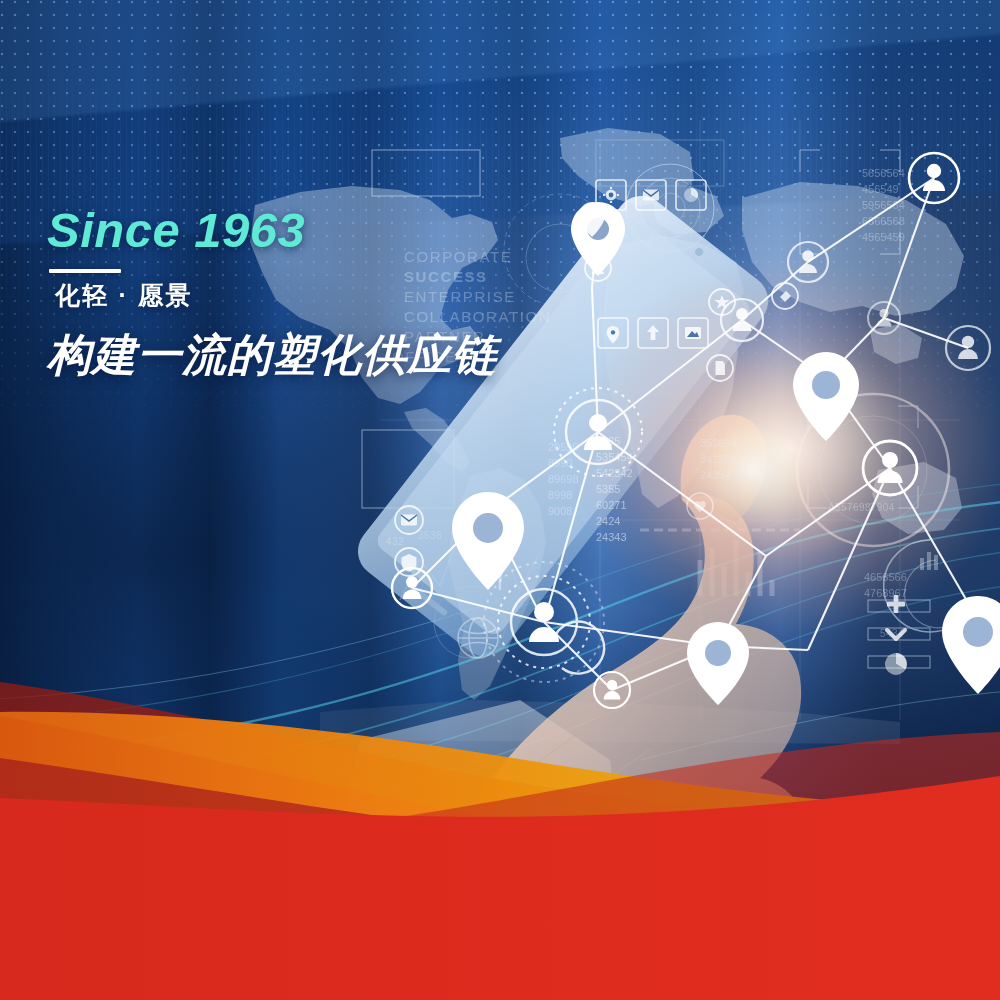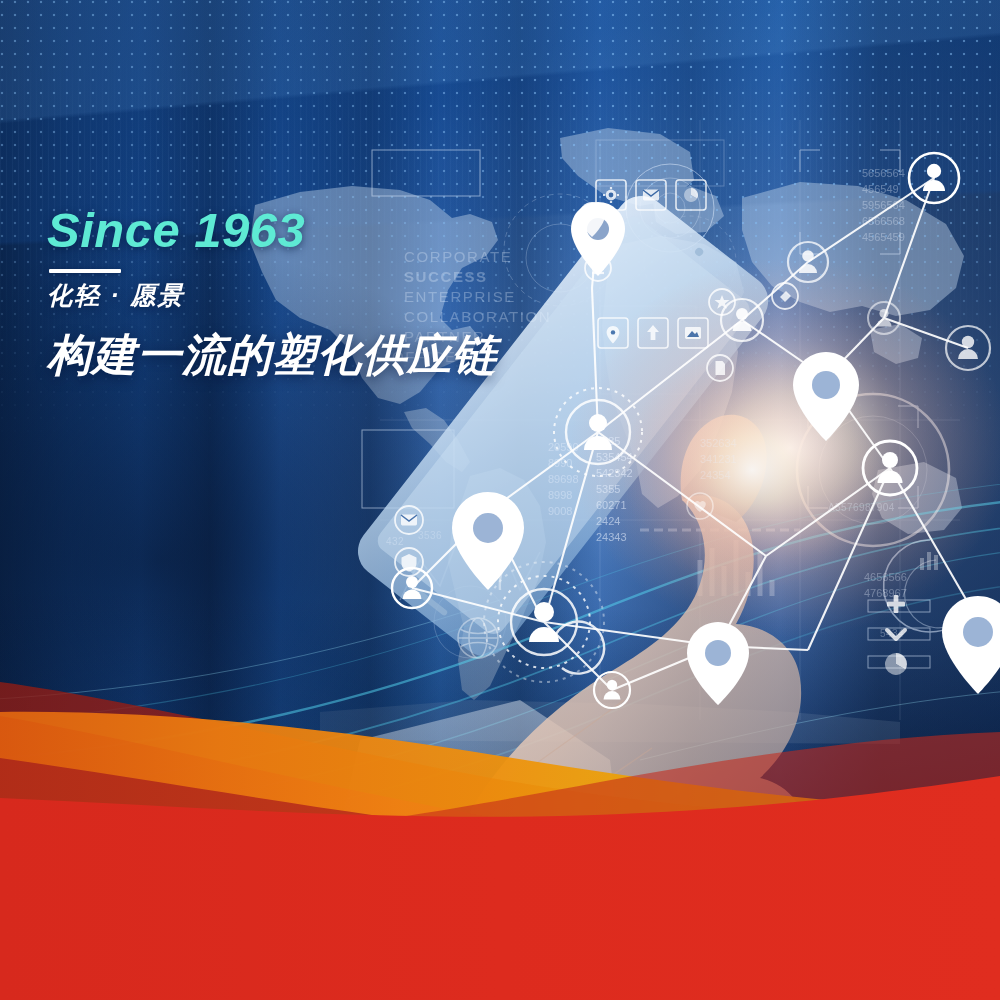--- a/index.html
+++ b/index.html
@@ -61,22 +61,22 @@
   #waves{position:absolute;left:0;bottom:0;width:1000px;height:330px;}
   
   #copy{position:absolute;left:47px;top:206px;width:640px;z-index:40;}
   #since{
     font-size:49px;font-weight:700;font-style:italic;color:#5eead4;letter-spacing:.5px;
     line-height:1.02;text-shadow:0 2px 9px rgba(0,22,60,.62);
   }
   #rule{width:72px;height:4px;background:#fff;margin:13px 0 9px 2px;border-radius:1px;
         box-shadow:0 1px 5px rgba(0,20,56,.5);}
   #sub{
-    font-size:25px;font-weight:700;font-style:italic;color:#fff;letter-spacing:2.2px;
-    line-height:1.1;text-shadow:0 2px 8px rgba(0,22,60,.6);
+    font-size:25px;font-weight:700;color:#fff;letter-spacing:2.2px;
+    line-height:1.1;text-shadow:0 2px 8px rgba(0,22,60,.6);margin-left:8px;
   }
   #headline{
     margin-top:21px;font-size:44px;font-weight:700;font-style:italic;color:#fff;
     letter-spacing:1px;line-height:1.12;white-space:nowrap;
     text-shadow:0 3px 12px rgba(0,20,58,.66);
   }
   .ghost{
     position:absolute;color:rgba(232,242,255,.30);font-size:15px;letter-spacing:1.6px;
     font-weight:400;text-transform:uppercase;margin-top:10px;
   }

